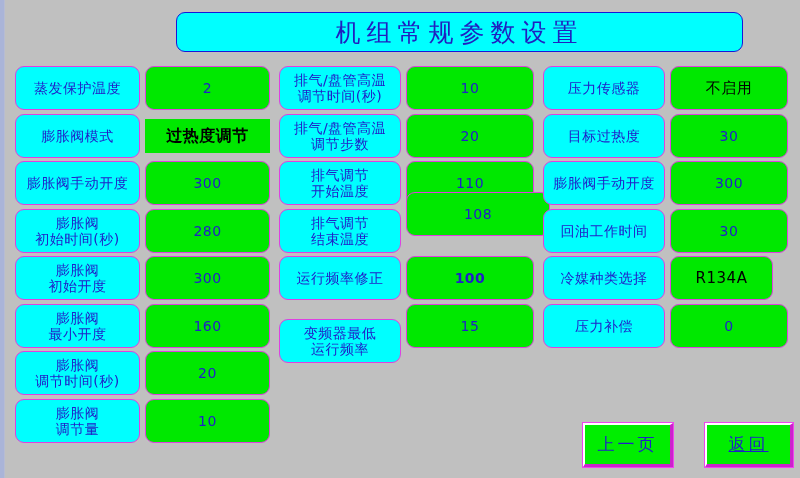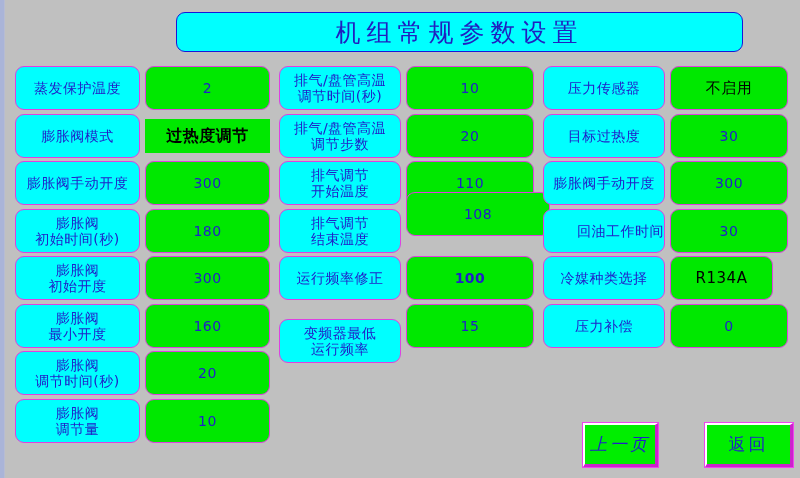--- a/index.html
+++ b/index.html
@@ -142,21 +142,21 @@
         <span class="txt">膨胀阀手动开度</span>
       </div>
       <div class="cell value-box" style="left: 145px; top: 161px; width: 125px; height: 44px;">
         <span class="txt">300</span>
       </div>
       <div class="cell label-box" style="left: 15px; top: 208.5px; width: 125px; height: 44px;">
         <span class="txt">膨胀阀
 初始时间(秒)</span>
       </div>
       <div class="cell value-box" style="left: 145px; top: 208.5px; width: 125px; height: 44px;">
-        <span class="txt">180</span>
+        <span class="txt">280</span>
       </div>
       <div class="cell label-box" style="left: 15px; top: 256px; width: 125px; height: 44px;">
         <span class="txt">膨胀阀
 初始开度</span>
       </div>
       <div class="cell value-box" style="left: 145px; top: 256px; width: 125px; height: 44px;">
         <span class="txt">300</span>
       </div>
       <div class="cell label-box" style="left: 15px; top: 303.5px; width: 125px; height: 44px;">
         <span class="txt">膨胀阀
@@ -231,40 +231,40 @@
       </div>
       <div class="cell value-box" style="left: 670px; top: 113.5px; width: 118px; height: 44px;">
         <span class="txt">30</span>
       </div>
       <div class="cell label-box" style="left: 543px; top: 161px; width: 122px; height: 44px;">
         <span class="txt">膨胀阀手动开度</span>
       </div>
       <div class="cell value-box" style="left: 670px; top: 161px; width: 118px; height: 44px;">
         <span class="txt">300</span>
       </div>
-      <div class="cell label-box" style="left: 543px; top: 208.5px; width: 122px; height: 44px; text-align: right;">
+      <div class="cell label-box" style="left: 543px; top: 208.5px; width: 122px; height: 44px;">
         <span class="txt">回油工作时间</span>
       </div>
       <div class="cell value-box" style="left: 670px; top: 208.5px; width: 118px; height: 44px;">
         <span class="txt">30</span>
       </div>
       <div class="cell label-box" style="left: 543px; top: 256px; width: 122px; height: 44px;">
         <span class="txt">冷媒种类选择</span>
       </div>
       <div class="cell value-box text-value" style="left: 670px; top: 256px; width: 103px; height: 44px;">
         <span class="txt">R134A</span>
       </div>
       <div class="cell label-box" style="left: 543px; top: 303.5px; width: 122px; height: 44px;">
         <span class="txt">压力补偿</span>
       </div>
       <div class="cell value-box" style="left: 670px; top: 303.5px; width: 118px; height: 44px;">
         <span class="txt">0</span>
       </div>
     </div>
 
-  <div class="nav-btn" id="btn-prev" style="left: 583px; top: 423px; width: 75px; height: 44px; font-style: italic;">
+  <div class="nav-btn" id="btn-prev" style="left: 583px; top: 423px; width: 90px; height: 44px;">
     <span>上一页</span>
   </div>
-  <div class="nav-btn" id="btn-back" style="left: 705px; top: 423px; width: 88px; height: 44px;">
+  <div class="nav-btn" id="btn-back" style="left: 705px; top: 423px; width: 88px; height: 44px; text-decoration: underline;">
     <span>返回</span>
   </div>
 
 </div>
 
 </body></html>

